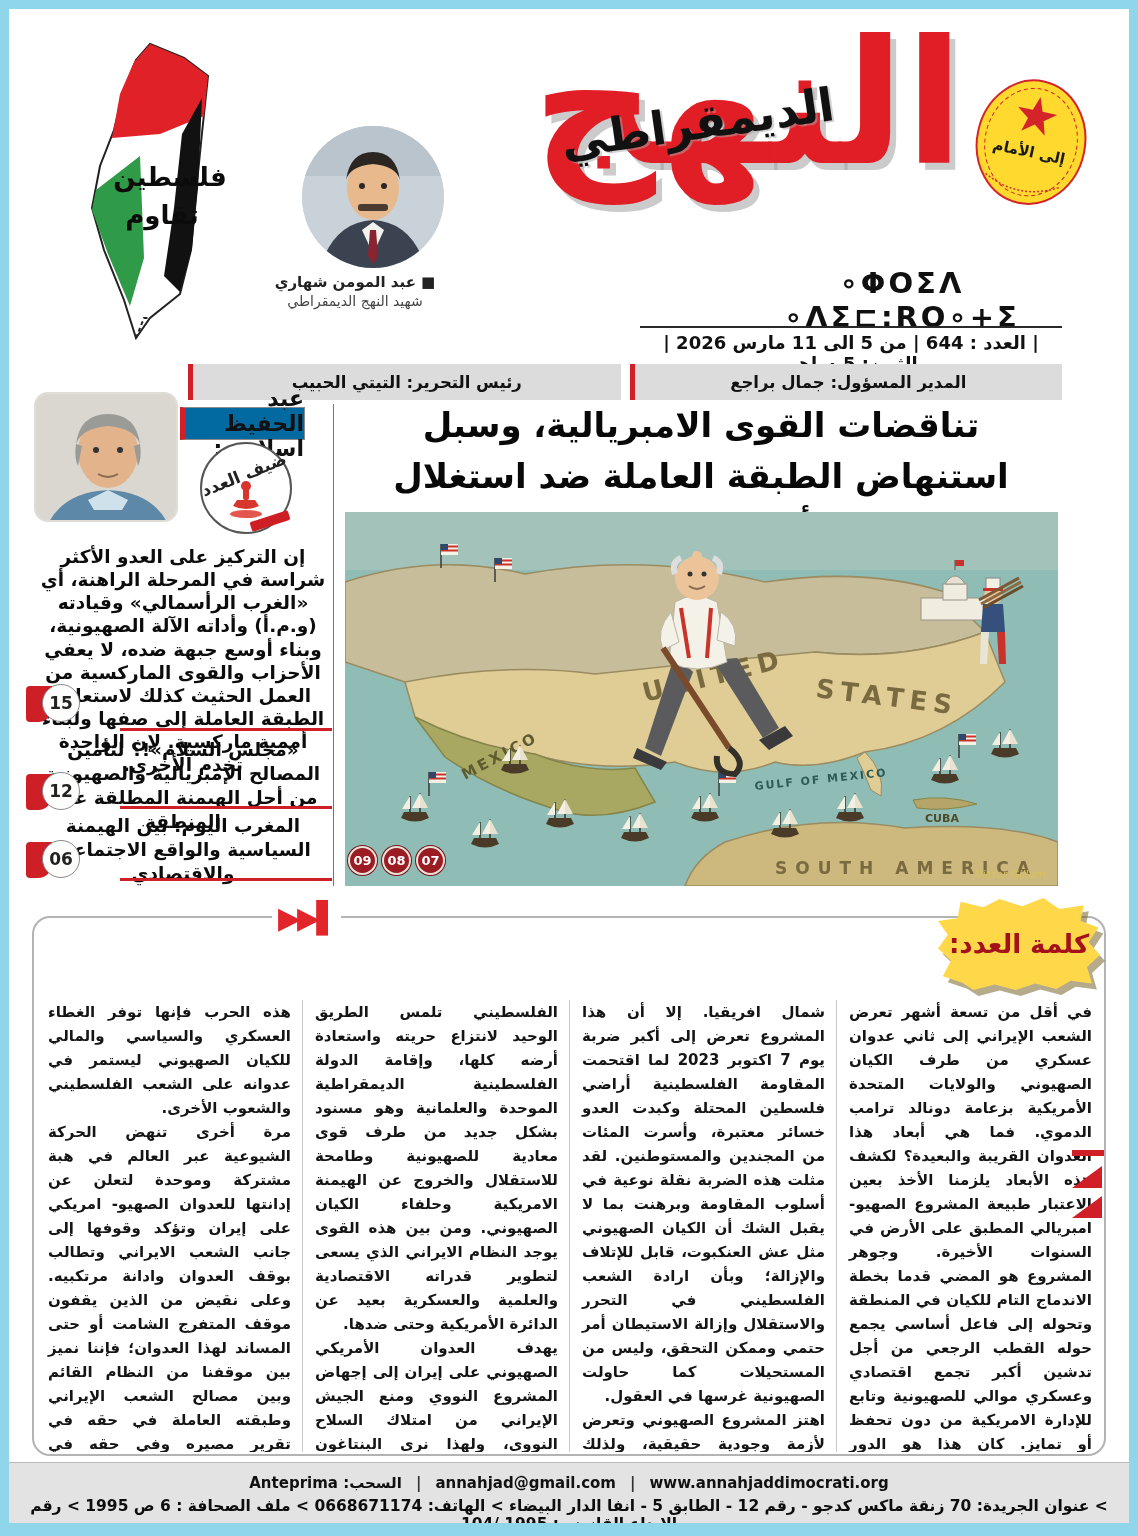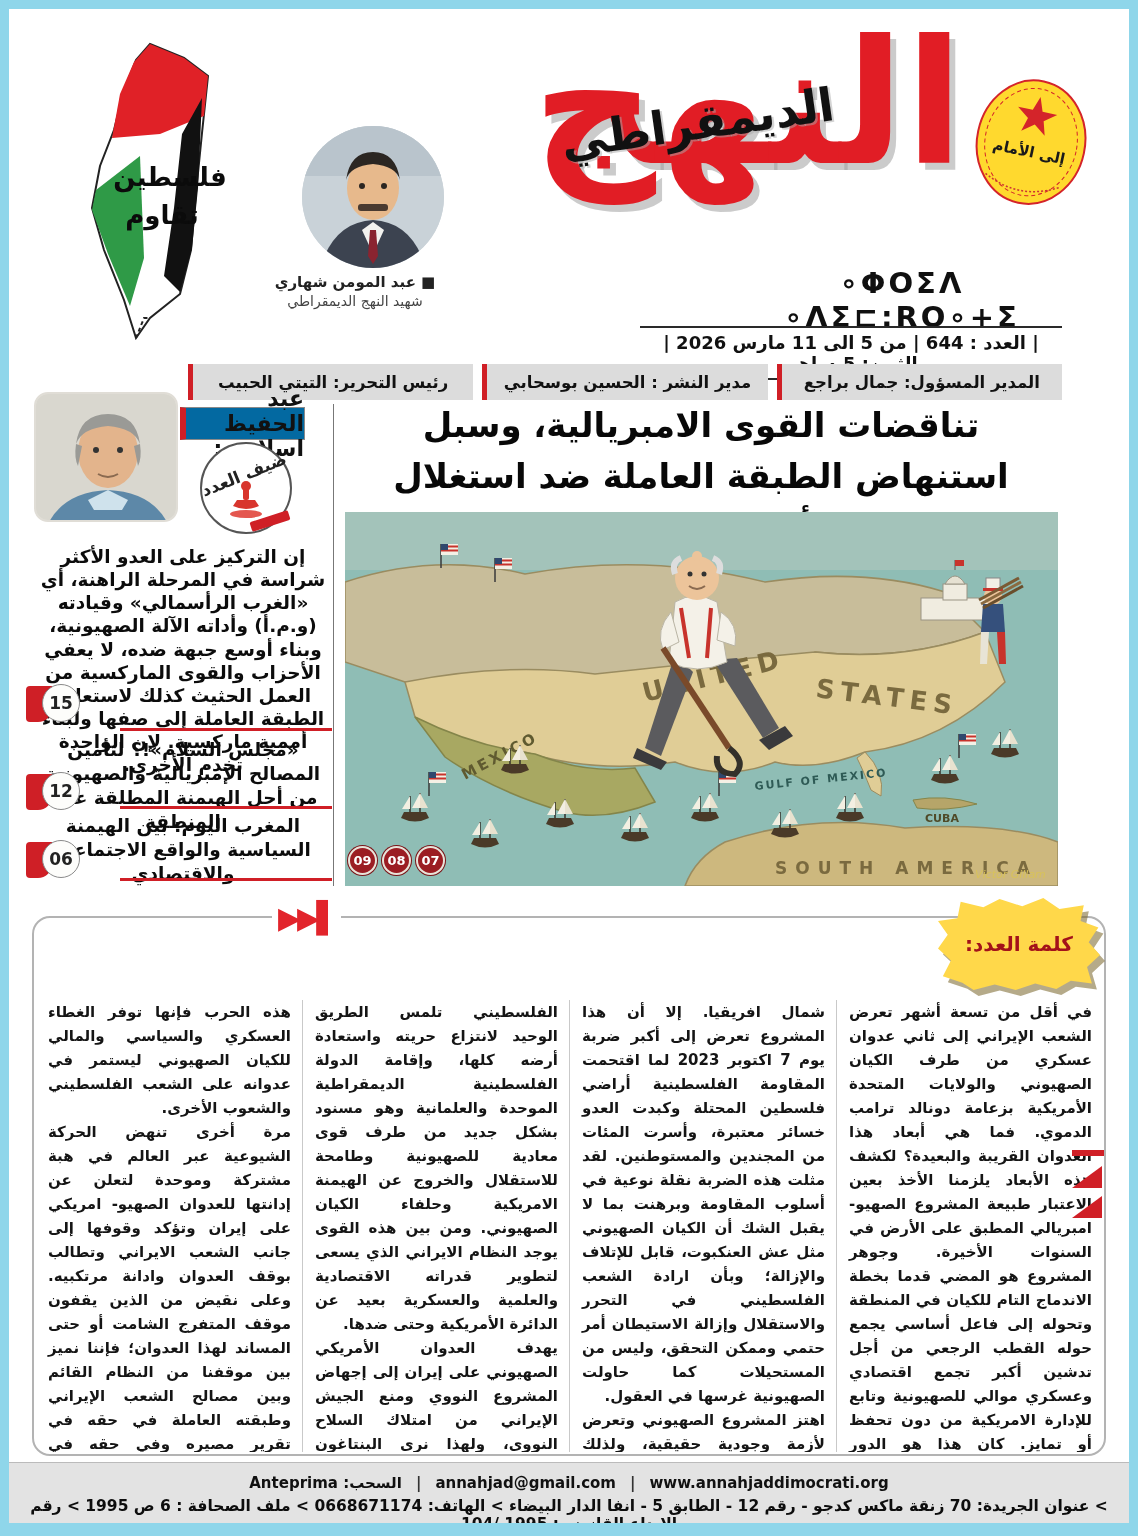--- a/index.html
+++ b/index.html
@@ -92,21 +92,21 @@
   .article-box { position:absolute; left:32px; top:916px; width:1074px; height:540px; border:2px solid #b3b3b3; border-radius:18px; background:#fff; }
   .ff-icon { position:absolute; left:272px; top:900px; background:#fff; padding:0 6px; color:#e2242b; font-size:30px; font-weight:bold; letter-spacing:-4px; }
   .word-badge {
     position:absolute; left:938px; top:898px; width:162px; height:92px;
     filter:drop-shadow(5px 6px 0 rgba(120,100,40,.55));
   }
   .word-badge .blob {
     width:100%; height:100%; background:#ffd84a; display:flex; align-items:center; justify-content:center;
     clip-path:polygon(6% 40%,0% 55%,8% 68%,3% 85%,15% 92%,22% 100%,35% 94%,48% 100%,60% 93%,73% 99%,82% 90%,95% 93%,92% 75%,100% 62%,93% 48%,99% 32%,88% 25%,90% 8%,75% 12%,65% 0%,52% 9%,38% 1%,28% 10%,14% 4%,12% 22%,0% 25%);
   }
-  .word-badge .blob span { direction:rtl; font-size:20px; font-weight:bold; color:#a3121a; }
+  .word-badge .blob span { direction:rtl; font-size:26px; font-weight:bold; color:#a3121a; }
   .word-headline {
     position:absolute; left:90px; top:934px; width:950px; direction:rtl; text-align:center;
     font-size:29px; font-weight:bold; color:#e2242b; line-height:1.35;
   }
   .columns { position:absolute; left:46px; top:1000px; width:1048px; height:452px; display:flex; direction:rtl; overflow:hidden; }
   .col {
     flex:1; direction:rtl; text-align:justify; font-size:15px; font-weight:bold; color:#151515;
     line-height:1.6; white-space:pre-line; padding:0 2px;
   }
   .col + .col { border-right:1px solid #c9c9c9; margin-right:10px; padding-right:11px; }
@@ -167,21 +167,20 @@
       <text x="58" y="95" text-anchor="middle" font-size="15" font-weight="bold" fill="#1a1a1a">إلى الأمام</text>
       <path d="M20,120 Q58,140 96,118" fill="none" stroke="#c33" stroke-width="1.5" stroke-dasharray="2 2"></path>
     </g>
   </svg>
 
   <div class="tifinagh">∘ΦOΣΛ ∘ΛΣ⊏:RO∘+Σ</div>
   <div class="issue-line">| العدد : 644 |  من 5  الى 11 مارس 2026 |  الثمن: 5 دراهم</div>
 
   <div class="staffbar">
     <div class="seg">المدير المسؤول: جمال براجع</div>
-    <div class="seg">مدير النشر : الحسين بوسحابي</div>
     <div class="seg">رئيس التحرير: التيتي الحبيب</div>
   </div>
 
   <div class="side-divider"></div>
 
   <div class="guest-label">عبد الحفيظ اسلامي:</div>
 
   <div class="guest-photo">
     <svg viewBox="0 0 144 130" width="144" height="130">
       <rect width="144" height="130" fill="#d9d7cf"></rect>

